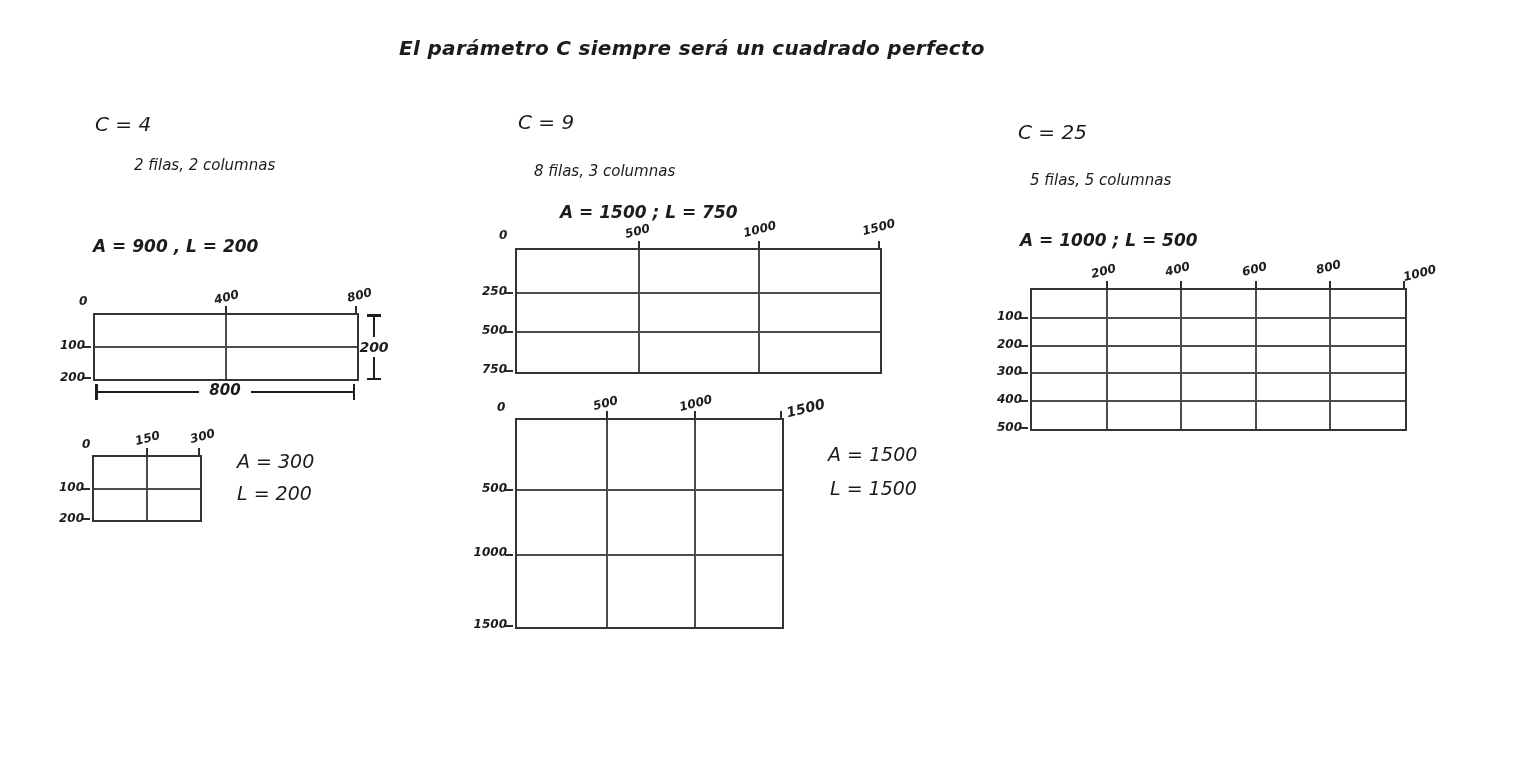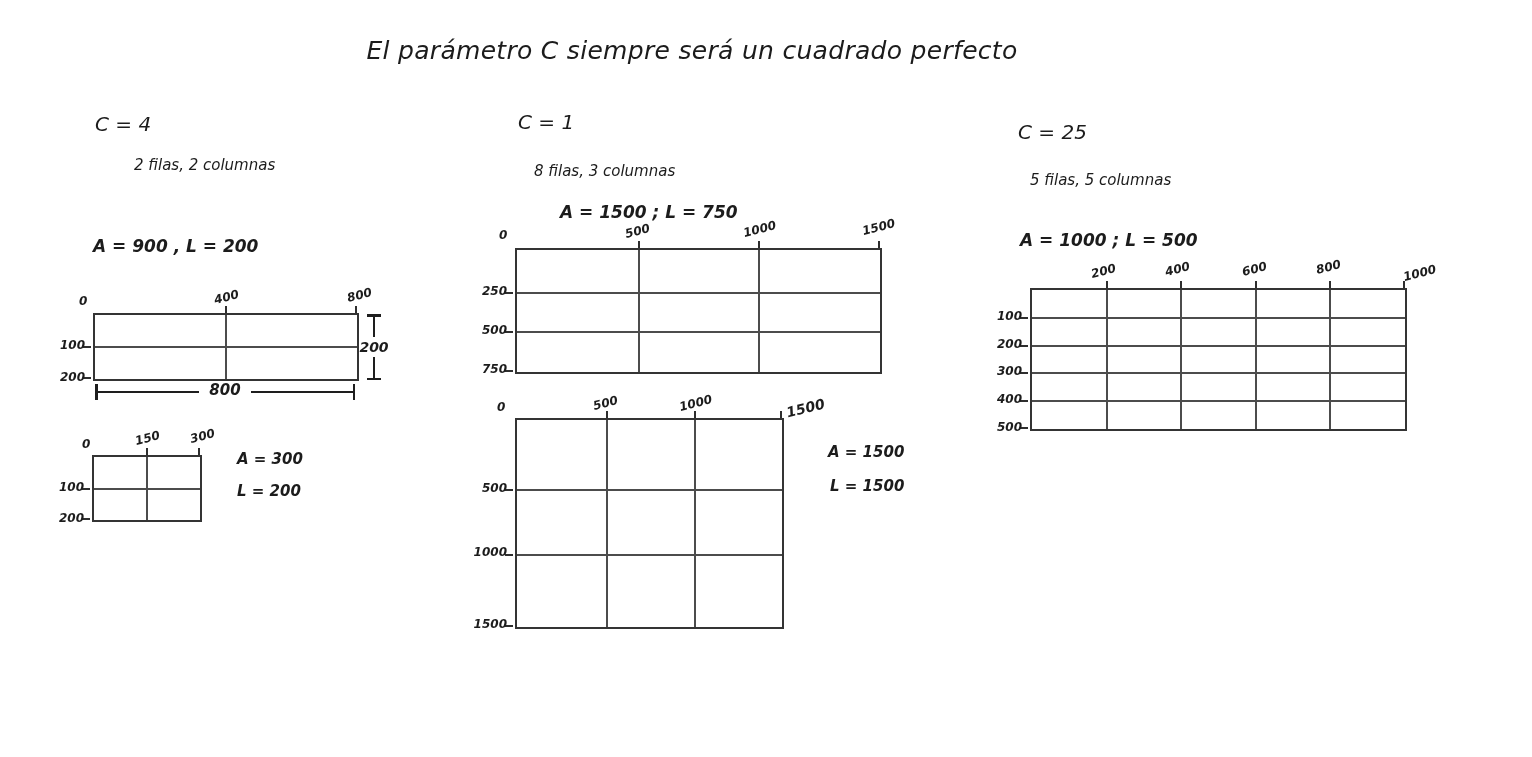--- a/index.html
+++ b/index.html
@@ -1,25 +1,25 @@
 <!DOCTYPE html>
 <html><head>
 <meta charset="utf-8">
 <style>
   html,body { margin:0; padding:0; background:#ffffff; }
   .canvas {
     position:relative; width:1532px; height:757px; background:#ffffff;
     font-family:"DejaVu Sans", sans-serif; color:#1c1c1c; overflow:hidden;
   }
   .txt { position:absolute; white-space:nowrap; }
-  .title   { font-size:25px; font-style:italic; letter-spacing:0.3px; }
+  .title   { font-size:20px; font-style:italic; letter-spacing:0.3px;font-weight:bold; }
   .heading { font-size:20px; font-style:italic;text-align:center; }
   .sub     { font-size:15px; font-style:italic; }
   .params  { font-size:17px; font-weight:bold; font-style:italic; }
-  .side-label { font-size:15px; font-weight:bold; font-style:italic; }
+  .side-label { font-size:19px; font-weight:normal; font-style:italic; }
   .footer  { font-size:19px; font-style:italic; }
 
   .grid { position:absolute; border:2px solid #343434; background:transparent; }
   .vline { position:absolute; top:0; bottom:0; width:2px; background:#4c4c4c; }
   .hline { position:absolute; left:0; right:0; height:2px; background:#4c4c4c; }
   .tkx { position:absolute; width:2px; height:7px; top:-9px; background:#2e2e2e; }
   .tky { position:absolute; width:8px; height:2px; left:-12px; background:#2e2e2e; }
   .xt { position:absolute; font-size:12px; font-weight:bold; font-style:italic; transform:rotate(-14deg); white-space:nowrap; }
   .xt0 { transform:none; }
   .yt { position:absolute; right:100%; margin-right:10px; font-size:12px; font-weight:bold; font-style:italic; white-space:nowrap; }
@@ -86,21 +86,21 @@
     <div class="tky" style="top:calc(100% - 2px)"></div>
     <span class="xt xt0" style="left:-12px;top:-20px">0</span>
     <span class="xt" style="left:calc(50% - 12px);top:-26px">150</span>
     <span class="xt" style="left:calc(100% - 10px);top:-28px">300</span>
     <span class="yt" style="top:calc(50% - 9px)">100</span>
     <span class="yt" style="top:calc(100% - 9px)">200</span>
   </div>
   <div class="txt side-label" style="left:237px;top:450px">A = 300</div>
   <div class="txt side-label" style="left:237px;top:482px">L = 200</div>
 
-  <div class="txt heading" style="left:518px;top:110px">C = 1</div>
+  <div class="txt heading" style="left:518px;top:110px">C = 9</div>
   <div class="txt sub" style="left:534px;top:162px">8 filas, 3 columnas</div>
   <div class="txt params" style="left:560px;top:202px">A = 1500 ;  L = 750</div>
 
   <div class="grid" style="left:515px;top:248px;width:363px;height:122px">
     <div class="vline" style="left:calc(33.6% - 1px)"></div>
     <div class="vline" style="left:calc(66.8% - 1px)"></div>
     <div class="hline" style="top:calc(35% - 1px)"></div>
     <div class="hline" style="top:calc(67% - 1px)"></div>
     <div class="tkx" style="left:calc(33.6% - 1px)"></div>
     <div class="tkx" style="left:calc(66.8% - 1px)"></div>

